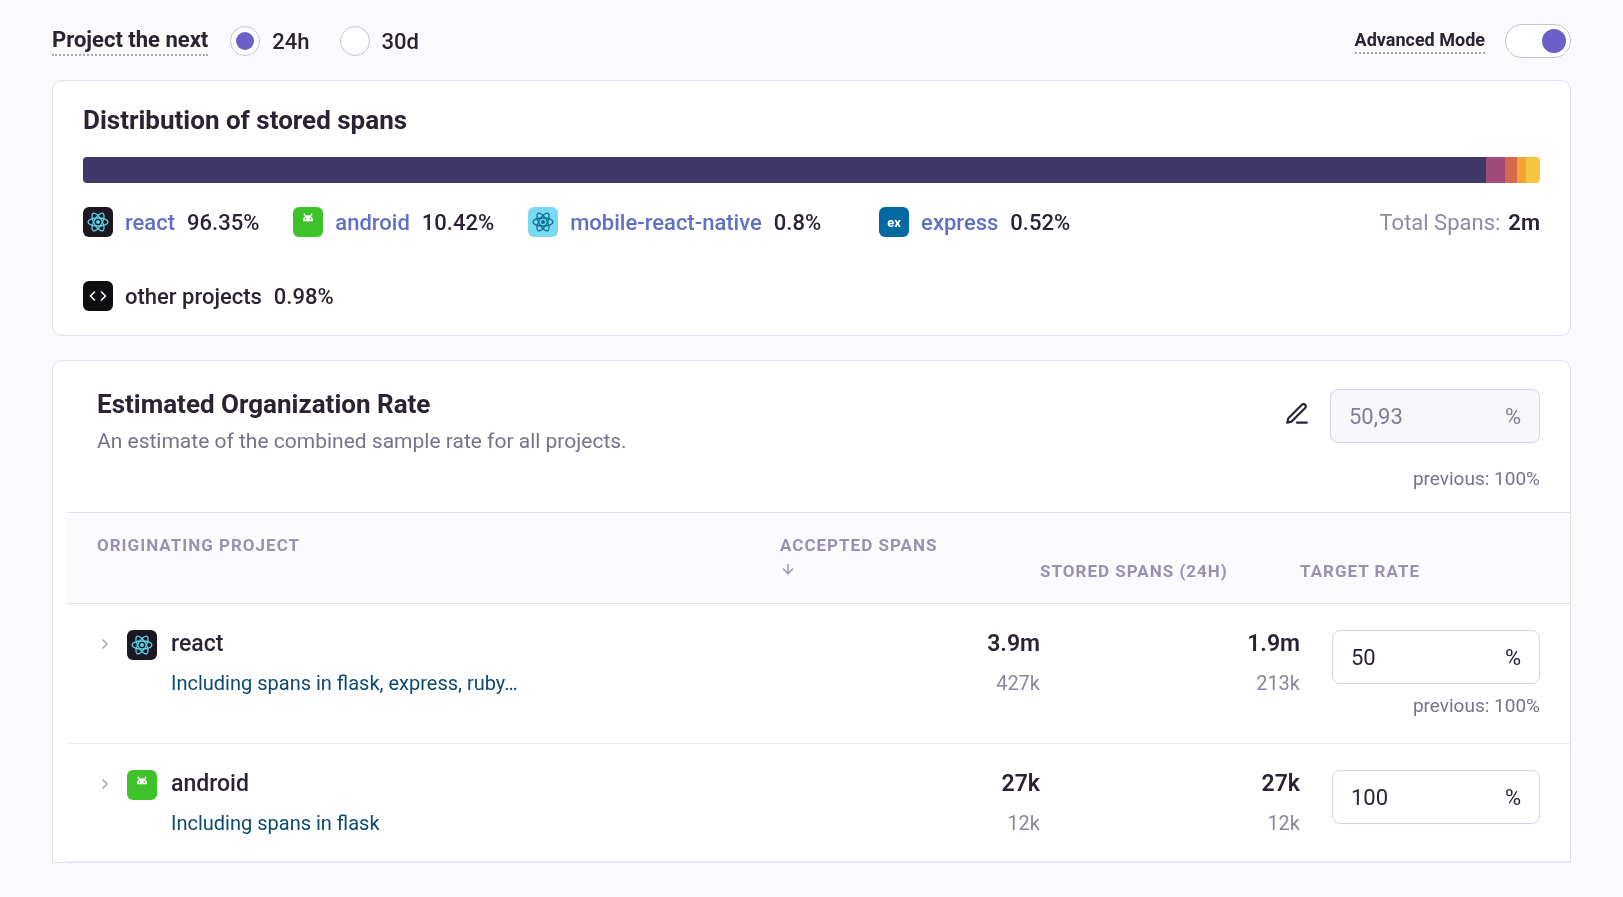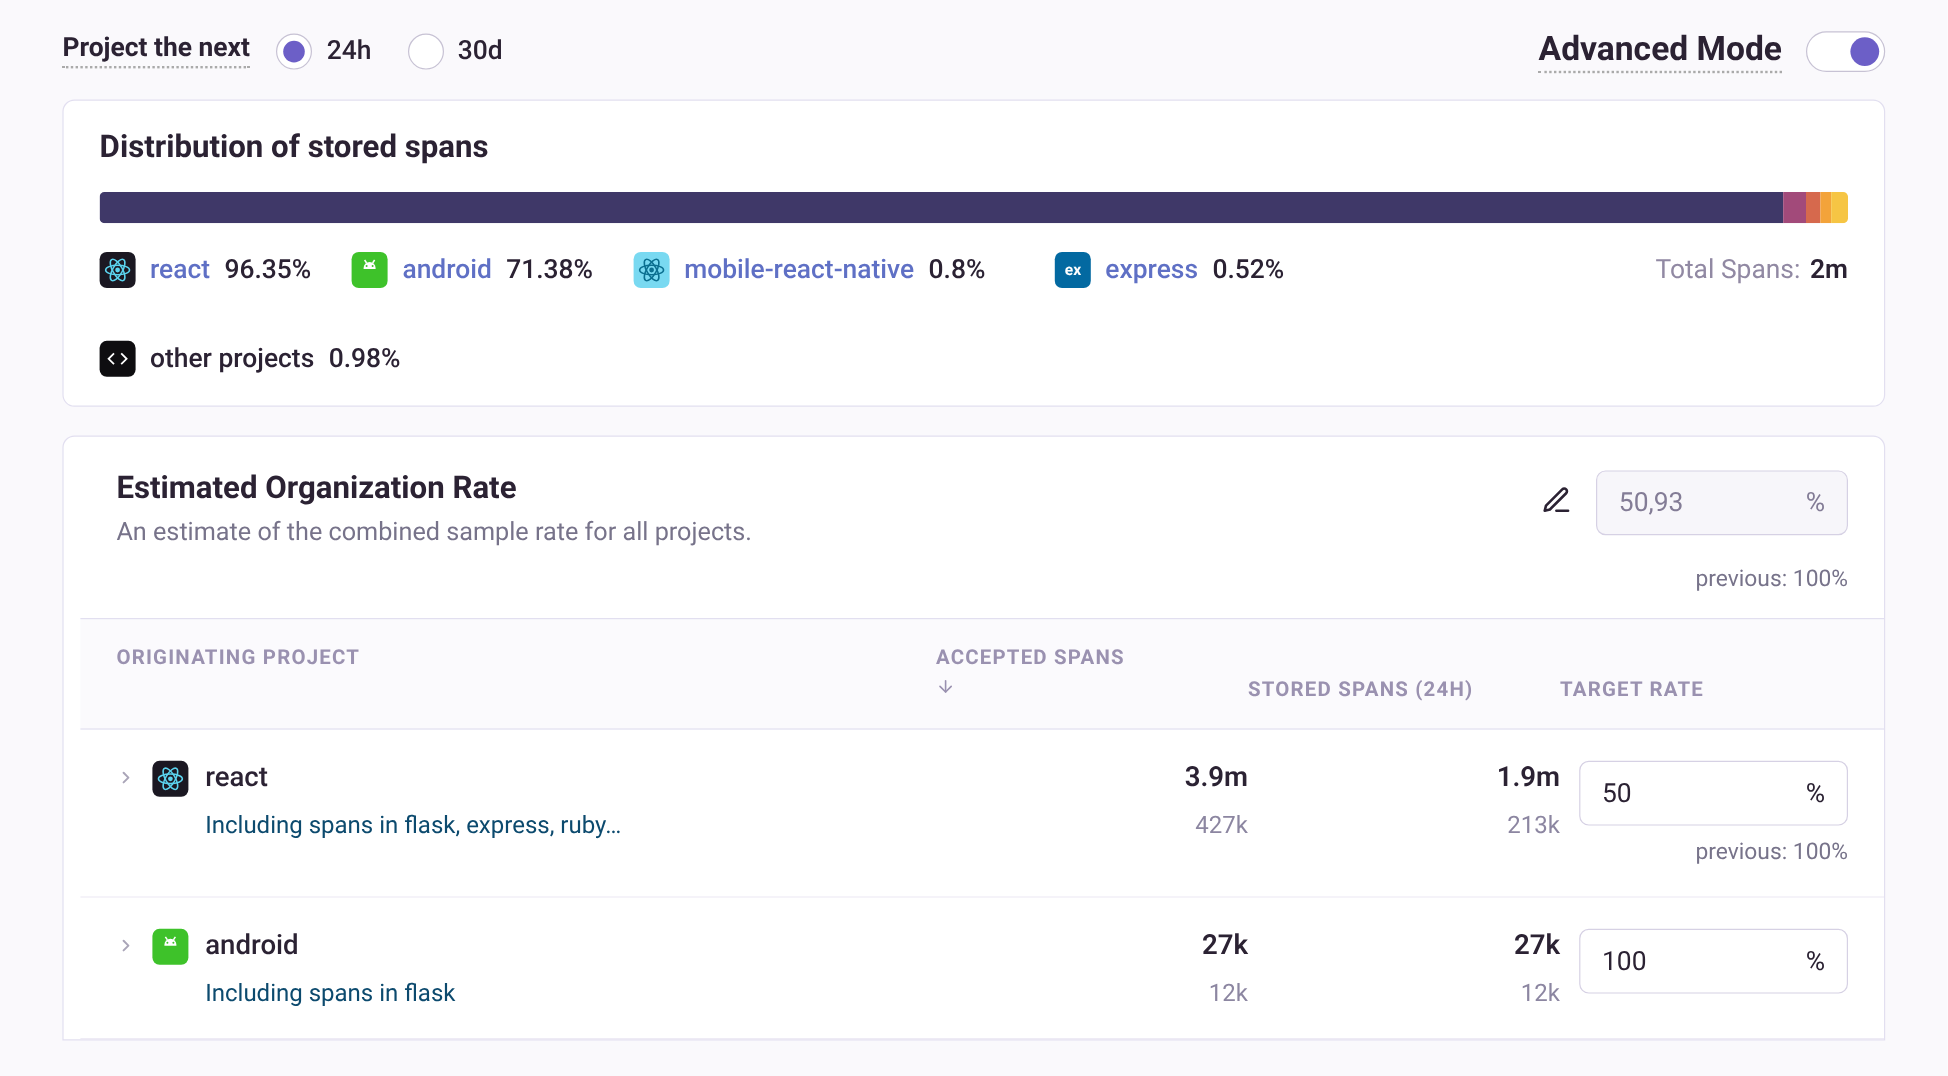--- a/index.html
+++ b/index.html
@@ -35,21 +35,21 @@
     .radio-circle.selected::after {
       content: "";
       width: 18px; height: 18px;
       border-radius: 50%;
       background: #6c5fc7;
     }
     .radio-text { font-size: 22px; font-weight: 500; color: #2b2233; }
 
     .top-right { display: flex; align-items: center; gap: 20px; }
     .advanced-label {
-      font-weight: 700; font-size: 28px;
+      font-weight: 700; font-size: 18px;
       border-bottom: 2px dotted #aaa;
       padding-bottom: 2px;
     }
     .toggle {
       width: 66px; height: 34px;
       border-radius: 17px;
       border: 1px solid #c7c2d4;
       background: #fff;
       position: relative;
       cursor: pointer;
@@ -161,21 +161,21 @@
     .proj-name { font-size: 23px; font-weight: 500; color: #2b2233; }
     .proj-sub { font-size: 20px; color: #0c4a6e; margin-top: 14px; }
 
     .num-cell { text-align: right; }
     .num-main { font-size: 23px; font-weight: 600; color: #2b2233; }
     .num-sub { font-size: 20px; color: #8c86a1; margin-top: 14px; }
 
     .rate-cell { display: flex; flex-direction: column; align-items: flex-end; gap: 10px; }
     .rate-input {
       display: flex; align-items: center; justify-content: space-between;
-      width: 224px; height: 54px;
+      width: 208px; height: 54px;
       padding: 0 18px;
       border: 1px solid #d6d1e4;
       border-radius: 8px;
       background: #fff;
       font-size: 22px; color: #2b2233;
     }
   </style>
 </head>
 <body>
 
@@ -227,21 +227,21 @@
         <span class="plat-icon" style="background: rgb(62, 194, 42); color: rgb(255, 255, 255);">
           <svg width="20" height="20" viewBox="0 0 24 24" fill="currentColor">
             <path d="M6 10a6 6 0 0 1 12 0v1H6v-1z"></path>
             <circle cx="9" cy="8" r="1" fill="#3ec22a"></circle>
             <circle cx="15" cy="8" r="1" fill="#3ec22a"></circle>
             <line x1="7" y1="2" x2="9" y2="5" stroke="currentColor" stroke-width="1.5"></line>
             <line x1="17" y1="2" x2="15" y2="5" stroke="currentColor" stroke-width="1.5"></line>
           </svg>
         </span>
         <span class="legend-name link">android</span>
-        <span class="legend-pct">71.38%</span>
+        <span class="legend-pct">10.42%</span>
       </div>
       <div class="legend-item">
         <span class="plat-icon" style="background: rgb(121, 217, 241); color: rgb(11, 111, 144);">
           <svg width="22" height="22" viewBox="-11 -11 22 22">
             <circle r="2" fill="currentColor"></circle>
             <g fill="none" stroke="currentColor" stroke-width="1.3">
               <ellipse rx="10" ry="4"></ellipse>
               <ellipse rx="10" ry="4" transform="rotate(60)"></ellipse>
               <ellipse rx="10" ry="4" transform="rotate(120)"></ellipse>
             </g>

